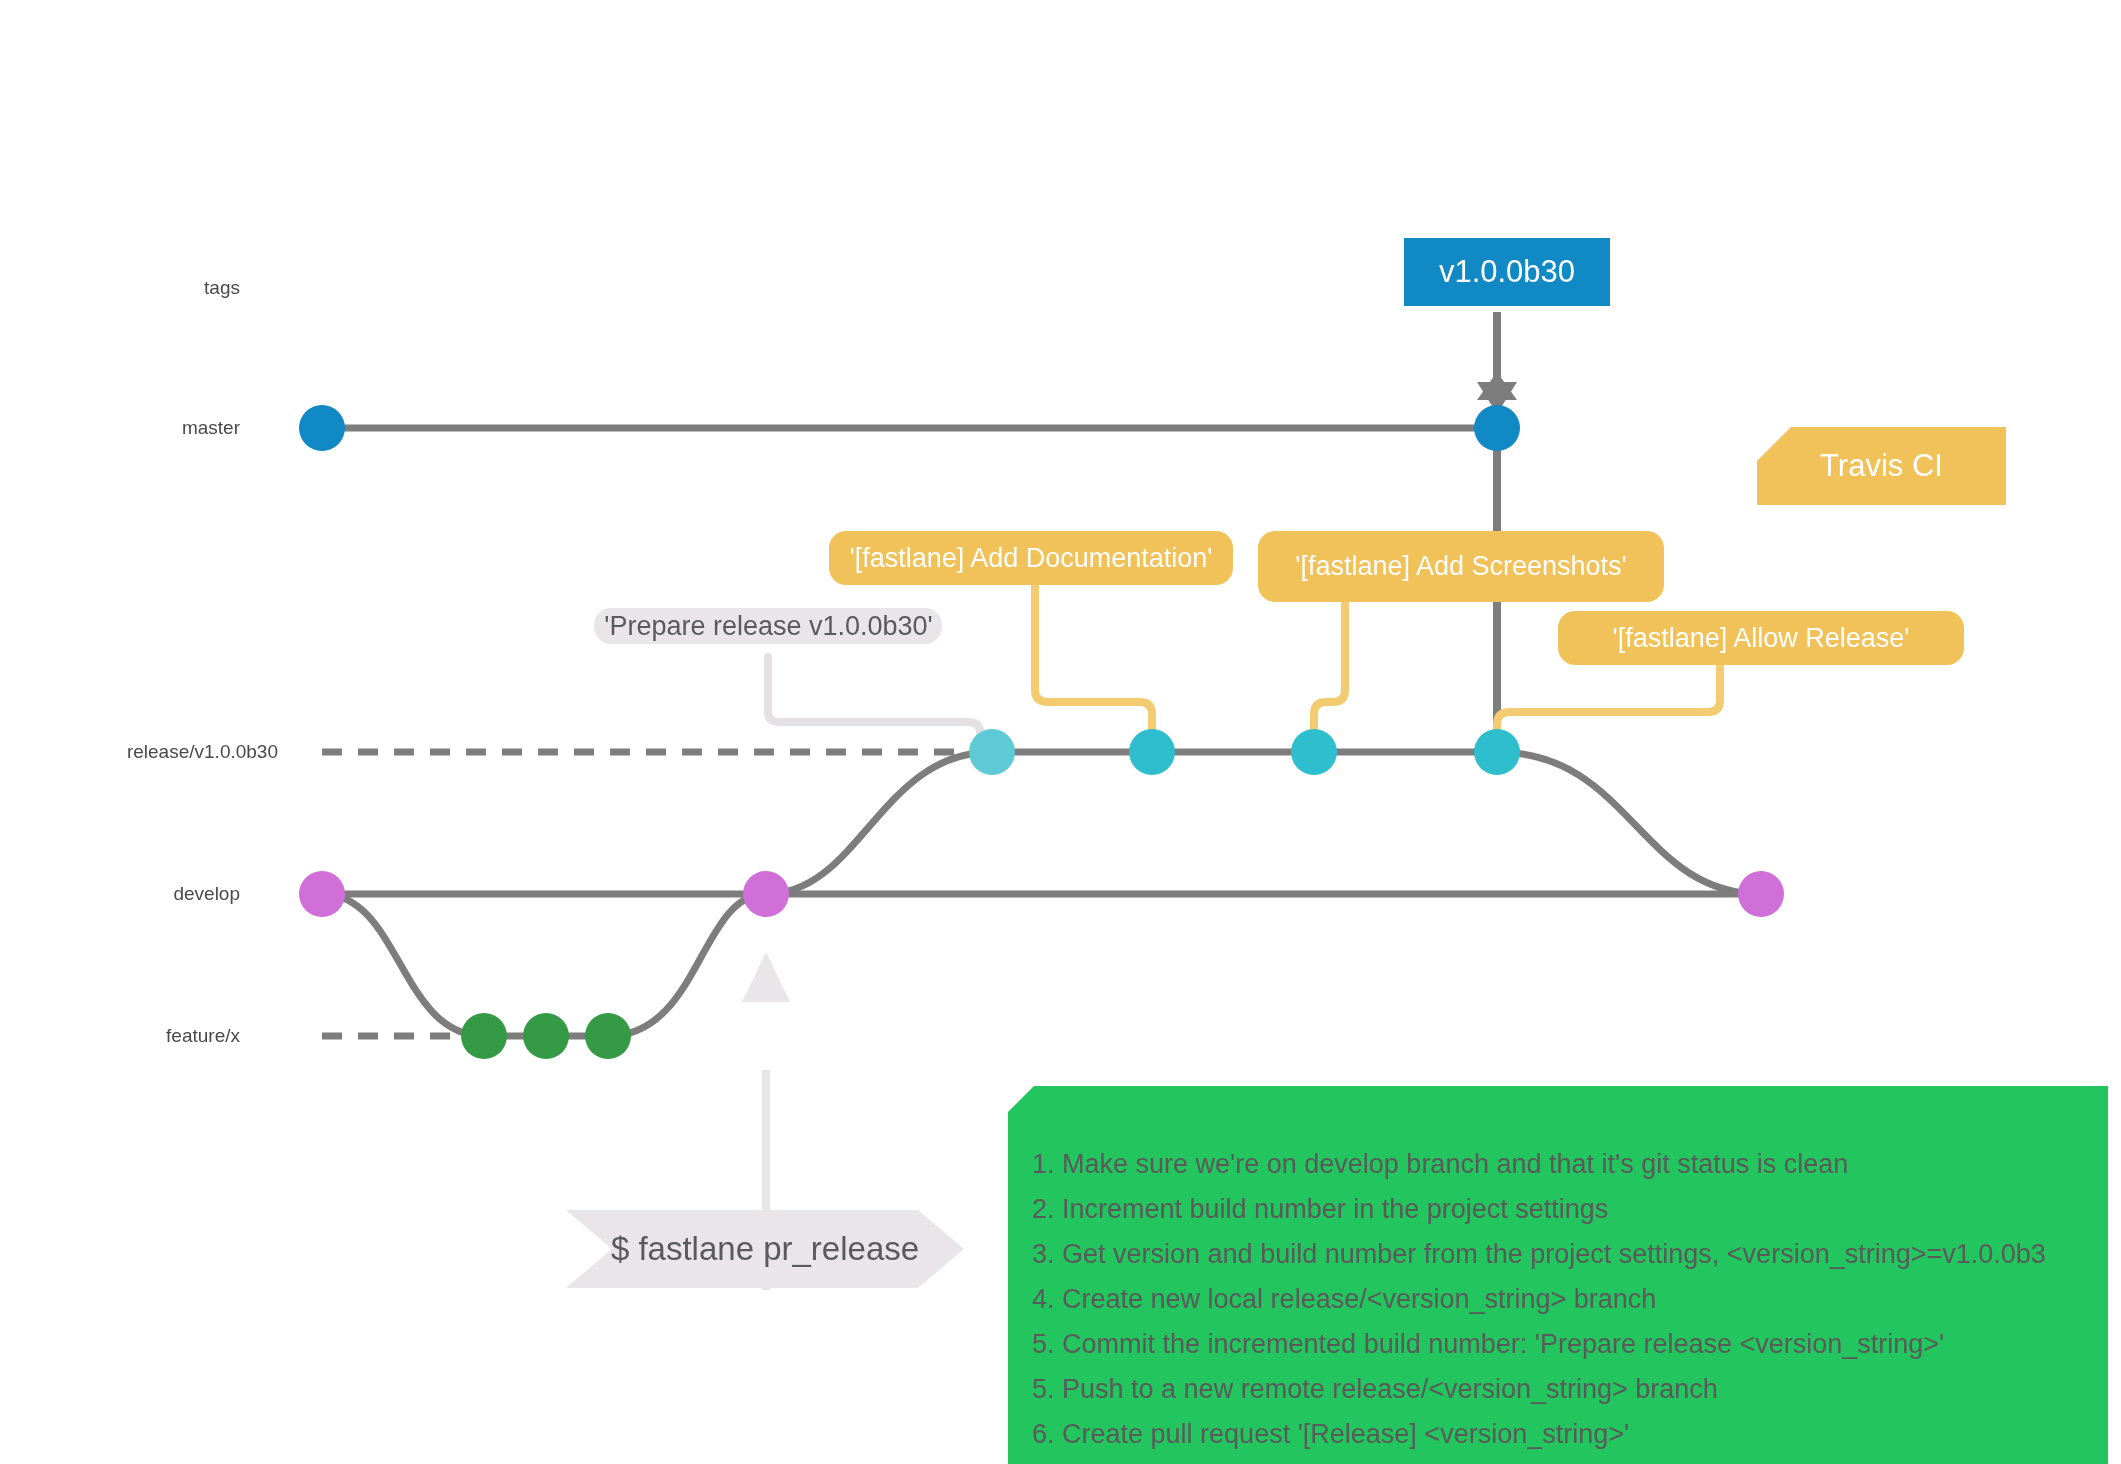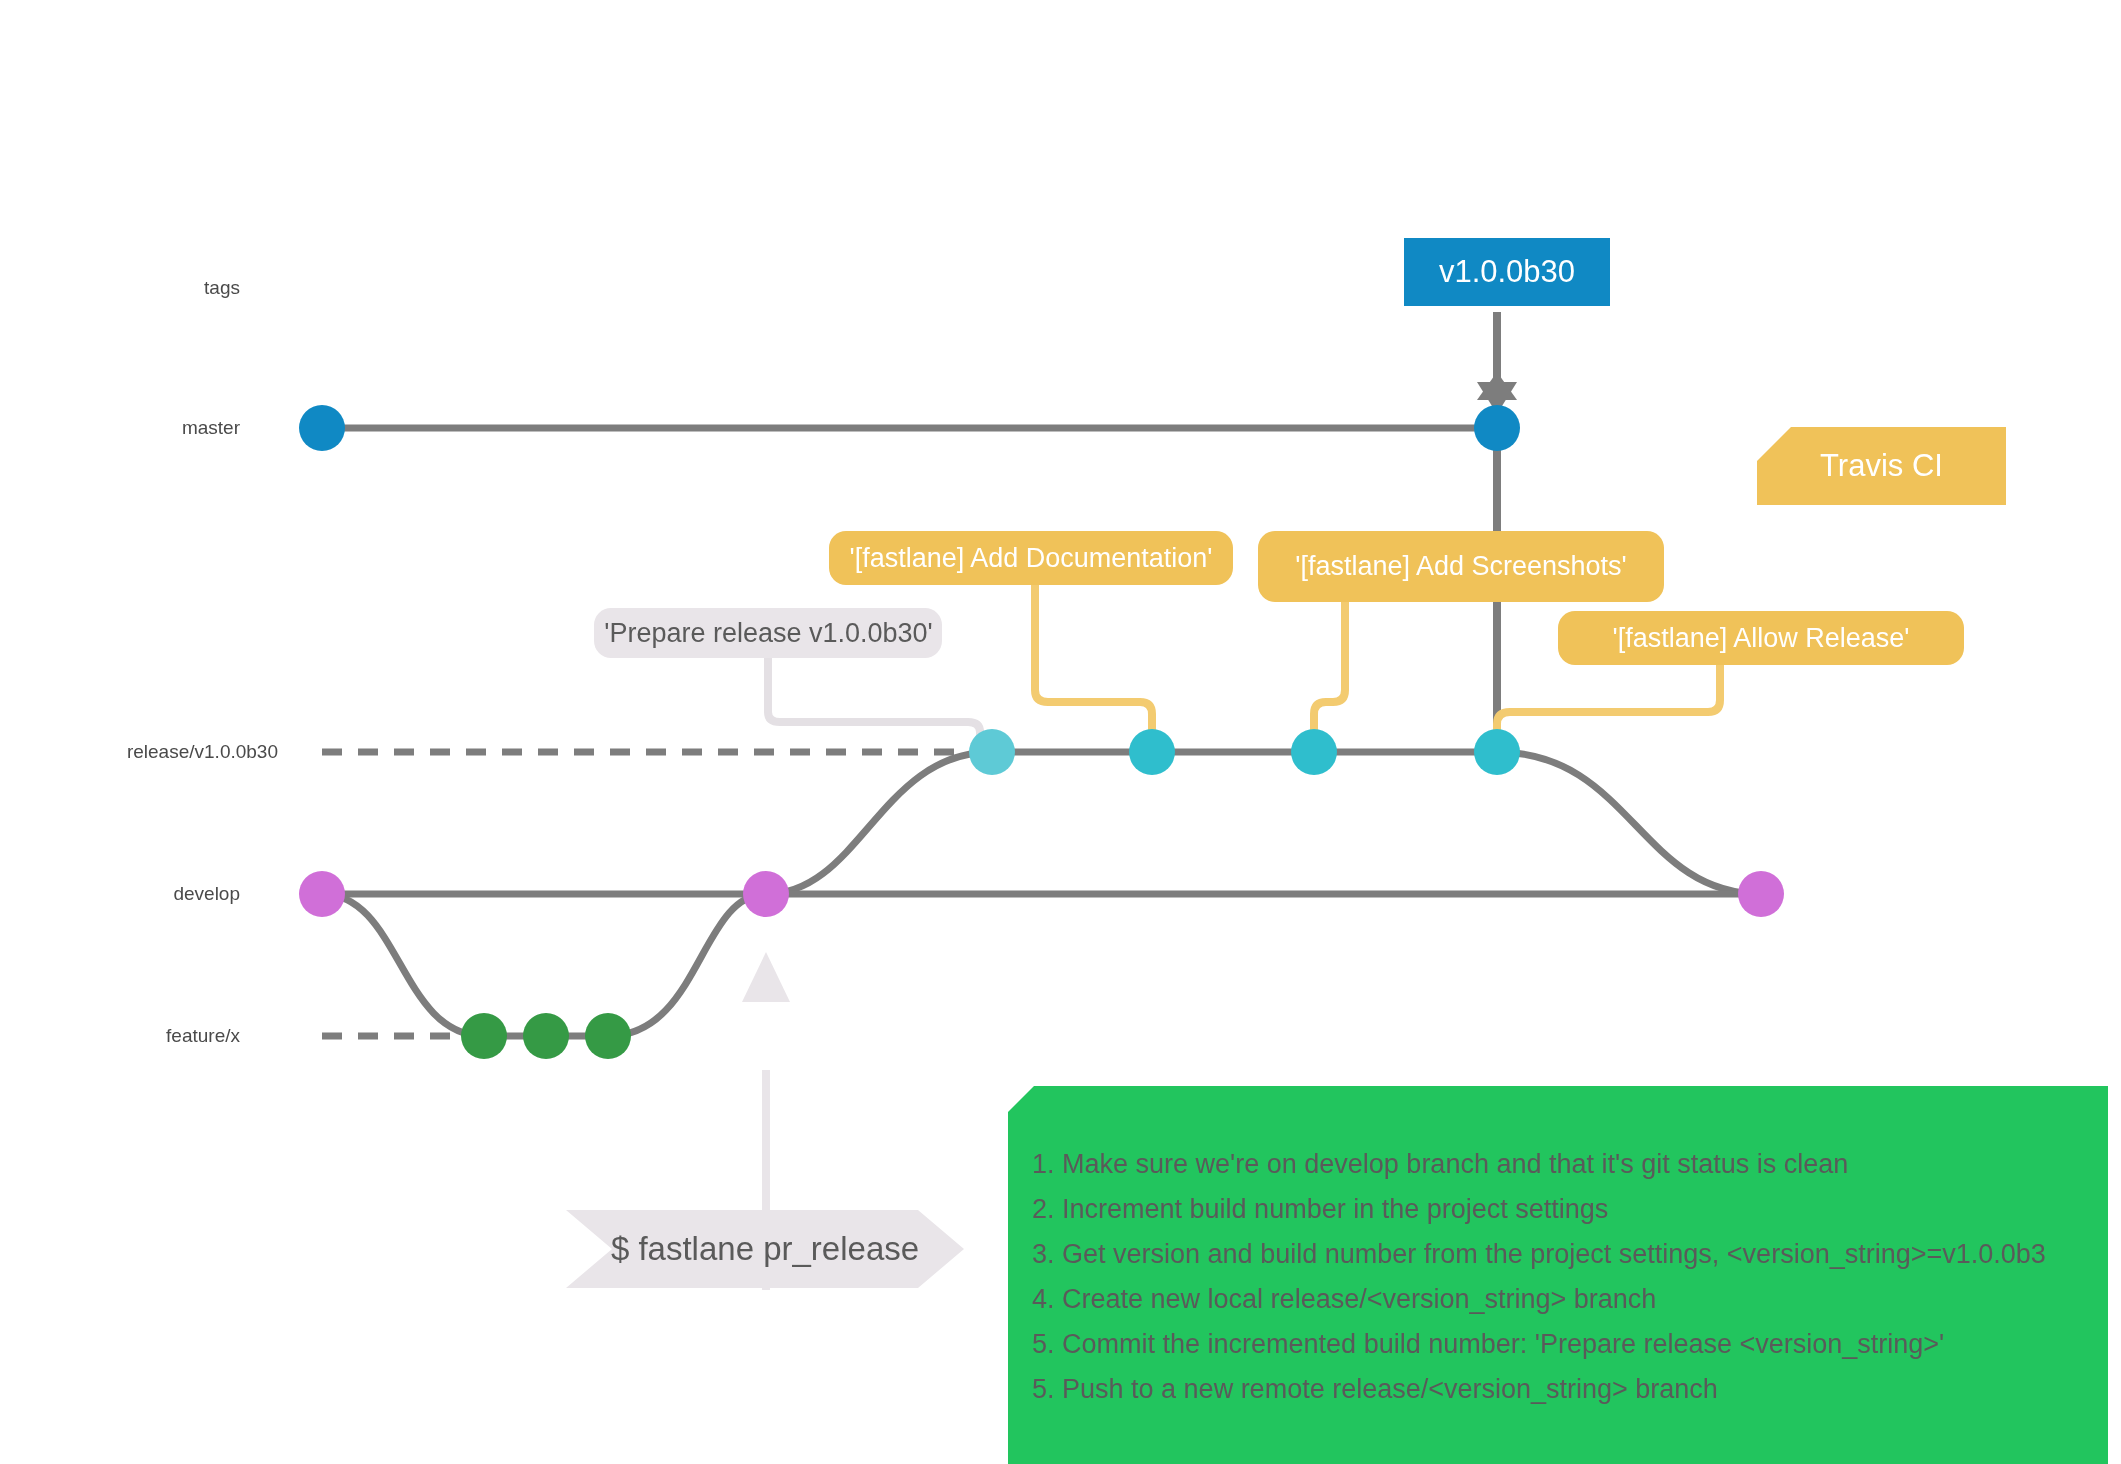--- a/index.html
+++ b/index.html
@@ -186,32 +186,33 @@
   <div class="branch-label" style="left:0; top:288px; width:240px;">tags</div>
   <div class="branch-label" style="left:0; top:428px; width:240px;">master</div>
   <div class="branch-label" style="left:0; top:752px; width:278px;">release/v1.0.0b30</div>
   <div class="branch-label" style="left:0; top:894px; width:240px;">develop</div>
   <div class="branch-label" style="left:0; top:1036px; width:240px;">feature/x</div>
 
   <div class="tag-chip" style="left:1392px; top:238px; width:206px; height:68px;">v1.0.0b30</div>
 
   <div class="badge-travis" style="left:1757px; top:427px; width:249px; height:78px;">Travis CI</div>
 
-  <div class="callout-gray" style="left:594px; top:608px; width:348px; height:50px;padding-left:23px;">'Prepare release v1.0.0b30'</div>
+  <div class="callout-gray" style="left:594px; top:608px; width:348px; height:36px;padding-left:23px;">'Prepare release v1.0.0b30'</div>
 
   <div class="callout" style="left:829px; top:531px; width:404px; height:54px;">'[fastlane] Add Documentation'</div>
 
   <div class="callout" style="left:1258px; top:531px; width:406px; height:71px;text-align:center;">'[fastlane] Add Screenshots'</div>
 
   <div class="callout" style="left:1558px; top:611px; width:406px; height:54px;">'[fastlane] Allow Release'</div>
 
   <div class="cmd-banner" style="left:566px; top:1210px; width:398px; height:78px;">$ fastlane pr_release</div>
 
   <div class="steps-panel" style="left:1008px; top:1086px; width:1100px; height:378px;">
     <div class="step-line">1. Make sure we're on develop branch and that it's git status is clean</div>
     <div class="step-line">2. Increment build number in the project settings</div>
     <div class="step-line">3. Get version and build number from the project settings, &lt;version_string&gt;=v1.0.0b3</div>
     <div class="step-line">4. Create new local release/&lt;version_string&gt; branch</div>
     <div class="step-line">5. Commit the incremented build number: 'Prepare release &lt;version_string&gt;'</div>
     <div class="step-line">5. Push to a new remote  release/&lt;version_string&gt; branch</div>
+    <div class="step-line">6. Create pull request '[Release] &lt;version_string&gt;'</div>
   </div>
 
 </div>
 
 </body></html>

